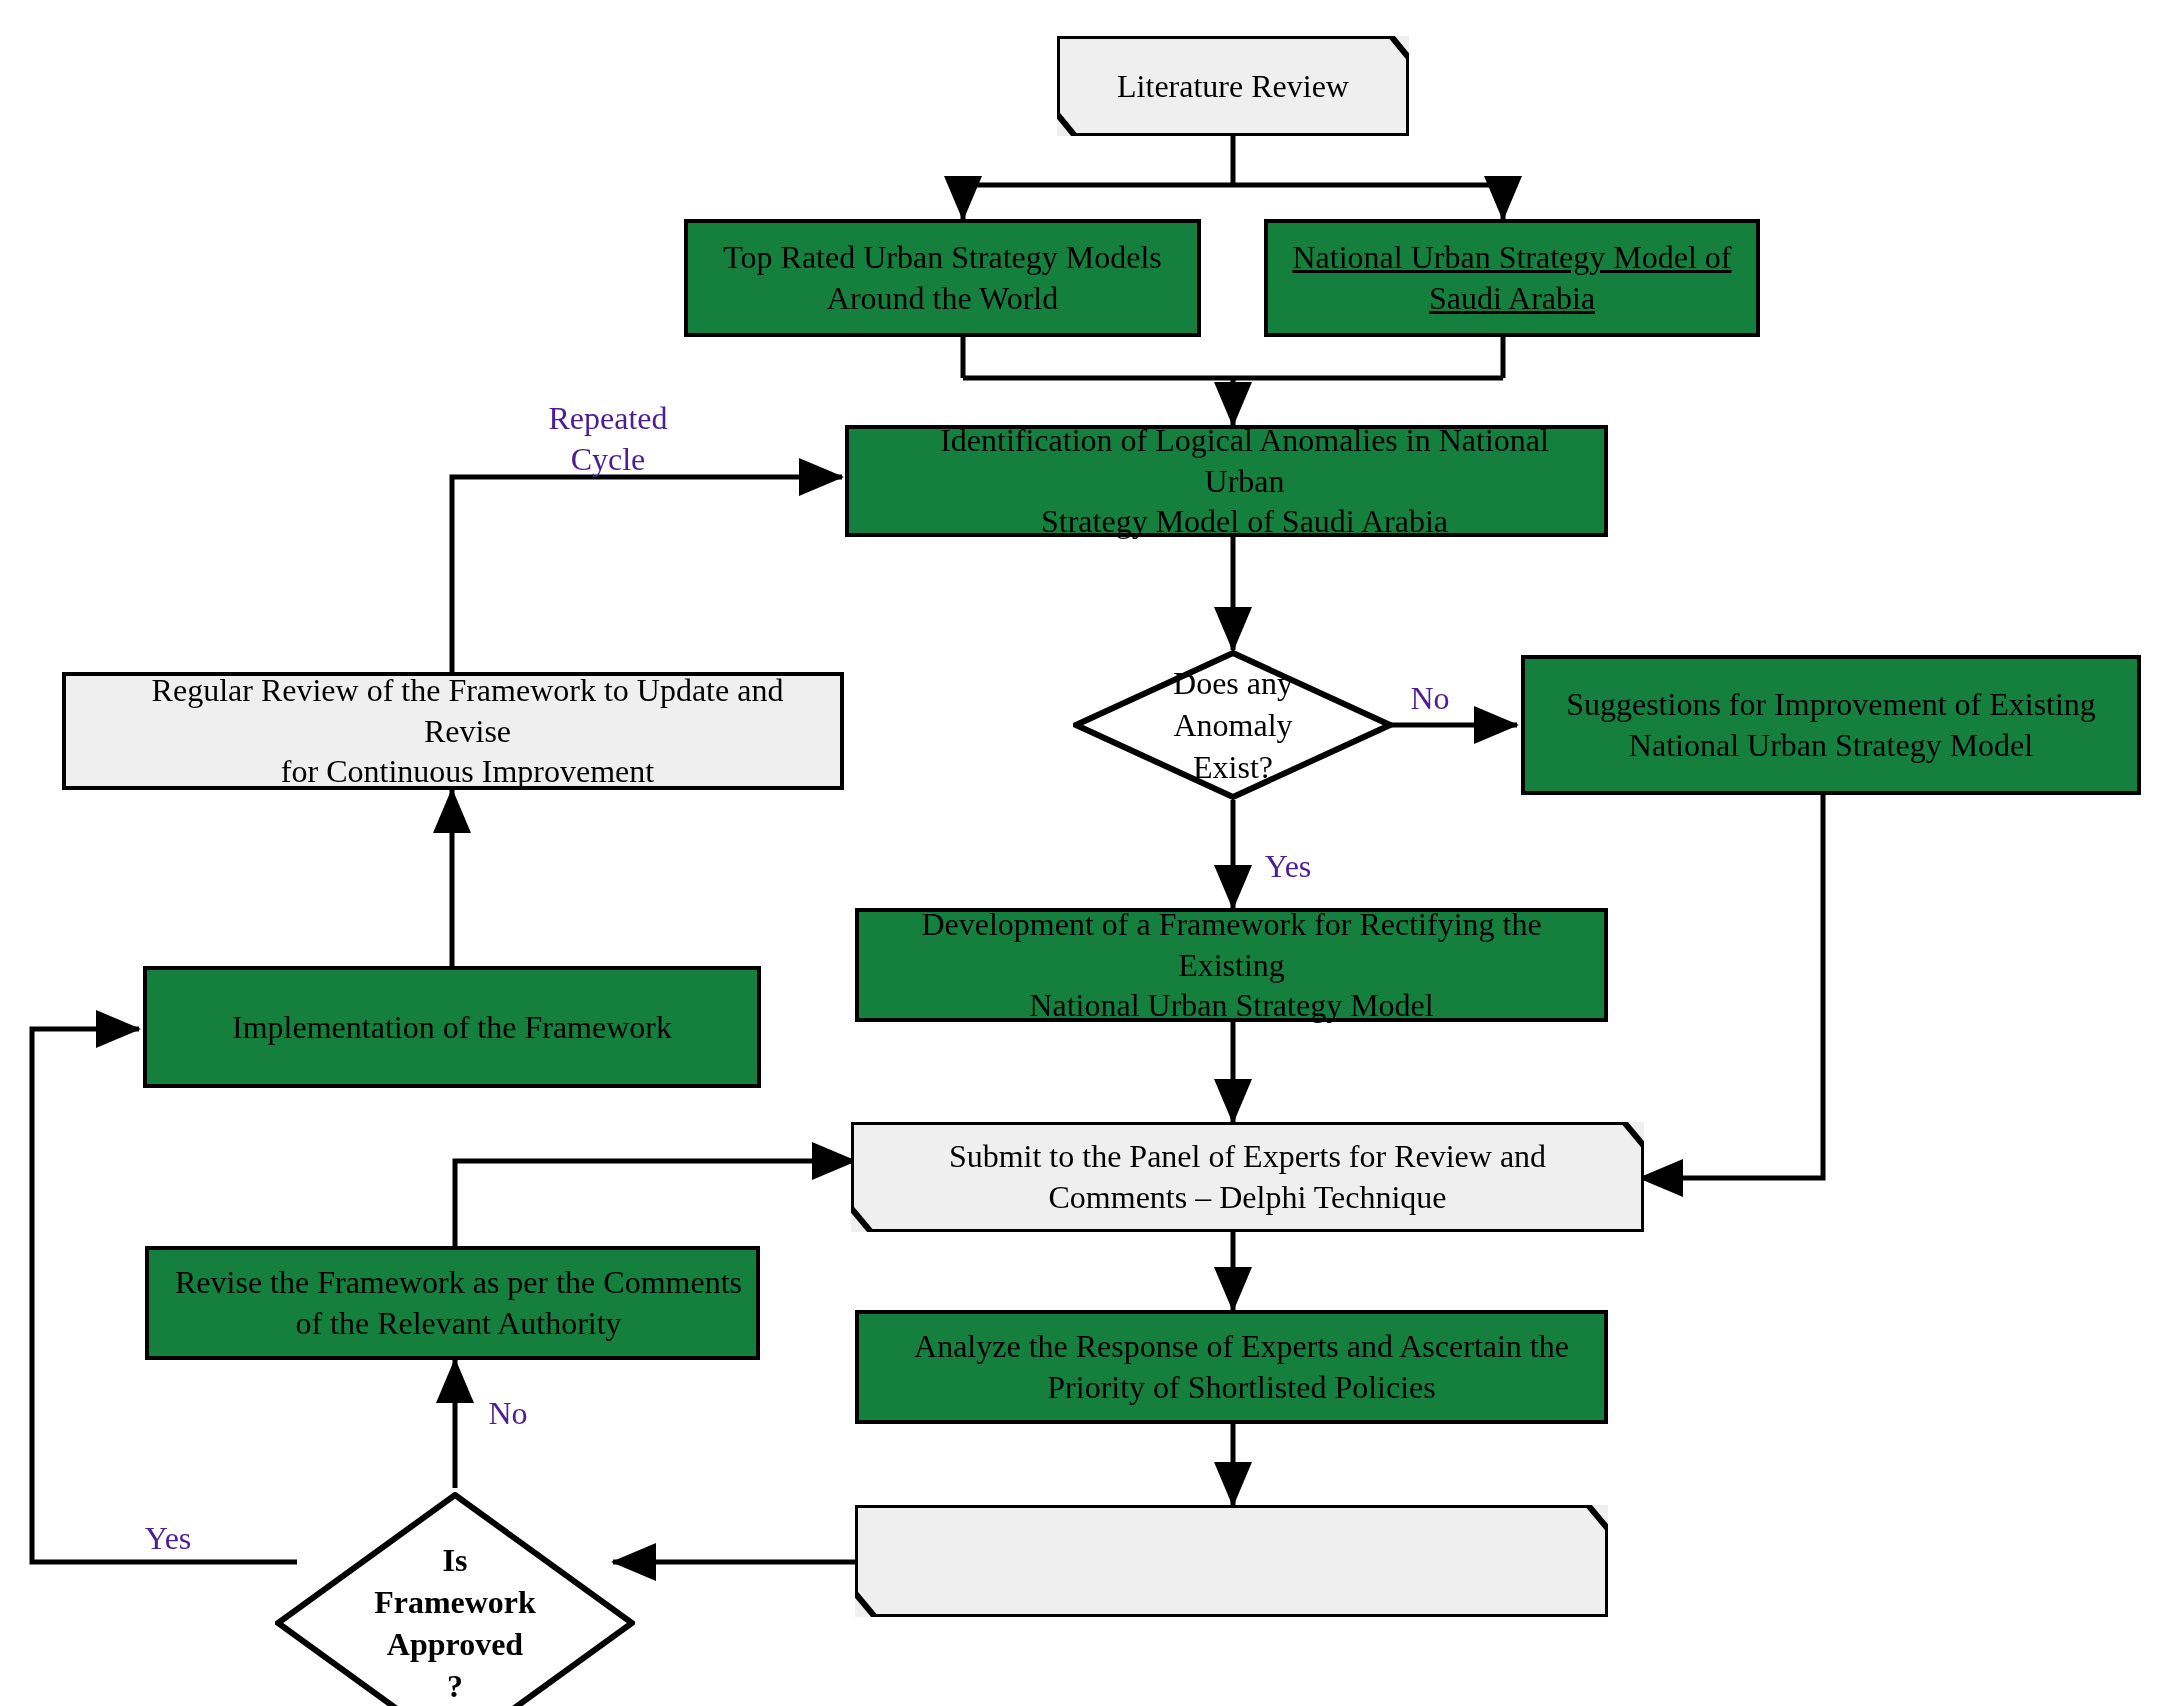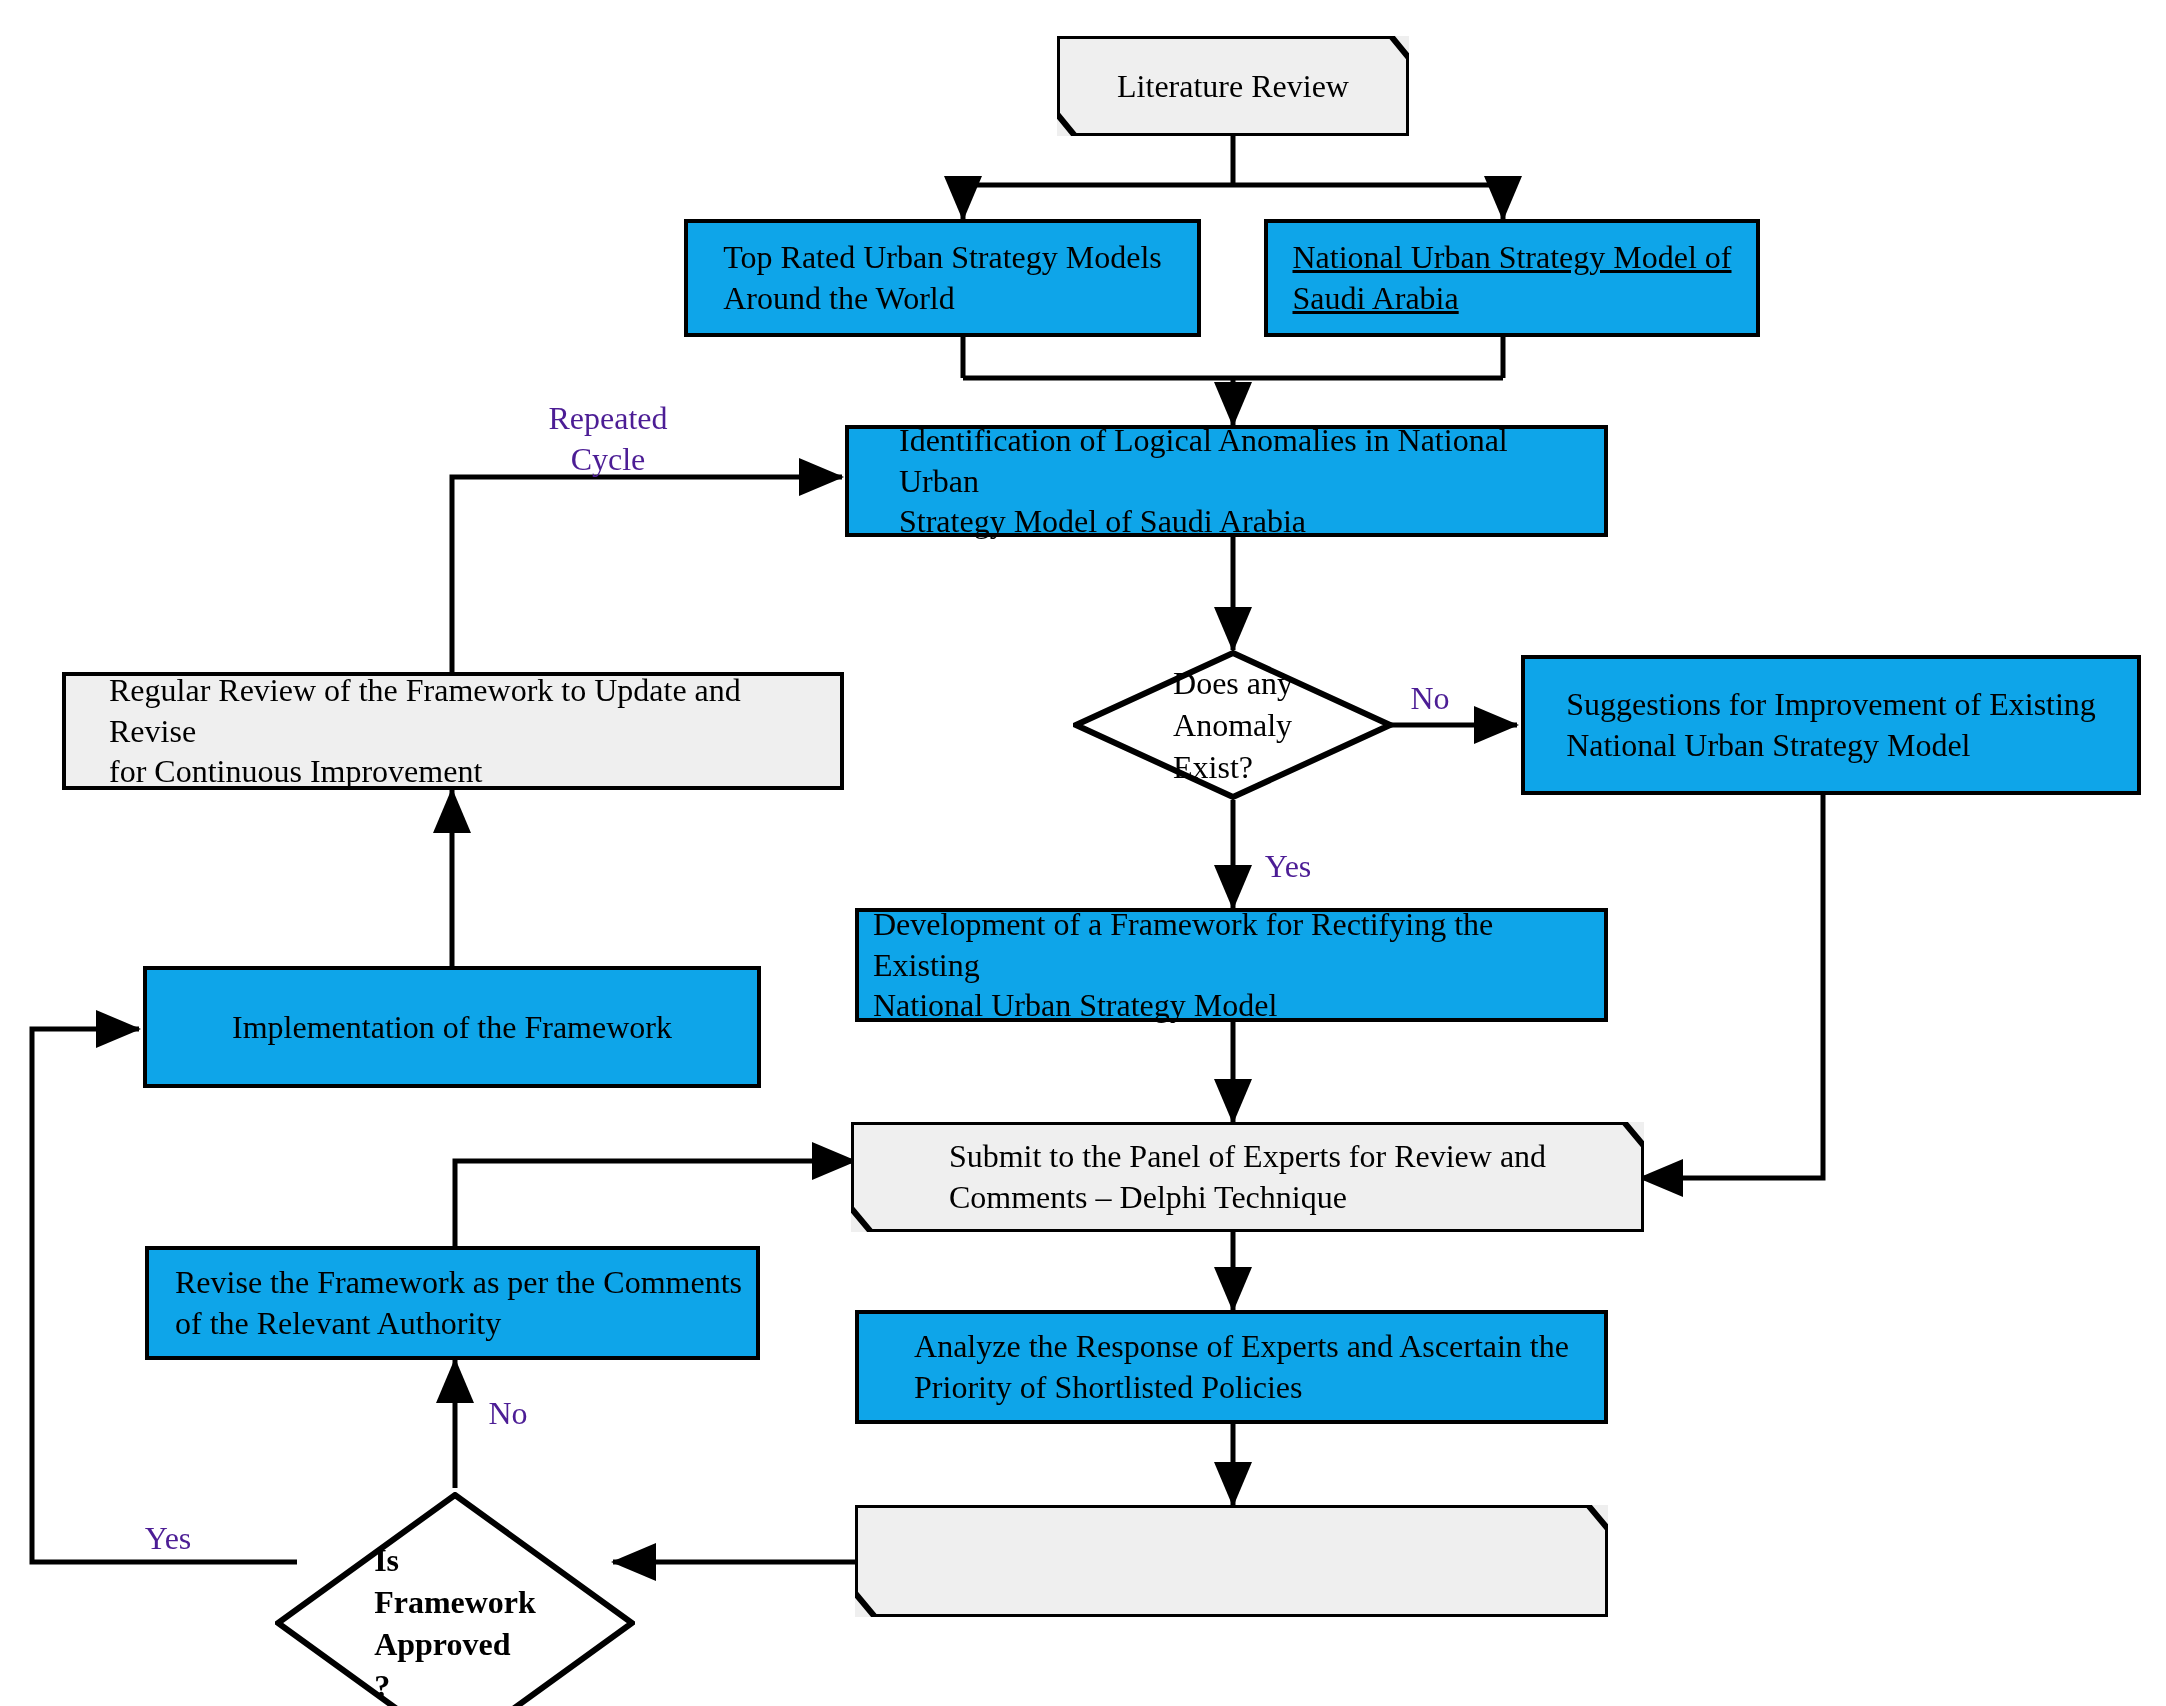--- a/index.html
+++ b/index.html
@@ -21,32 +21,33 @@
     top: 0;
     width: 2166px;
     height: 1706px;
   }
   .node {
     position: absolute;
     box-sizing: border-box;
     display: flex;
     align-items: center;
     justify-content: center;
+    text-align: center;
     color: #000000;
     line-height: 1.28;
     z-index: 3;
   }
   .node .label {
     padding: 0 14px;
     white-space: pre-line;
   }
   
   .rect {
     border: 4px solid #000000;
-    background: #0ea5e9;
+    background: #15803d;
   }
   .rect.shaded {
     background: #efefef;
     padding-left: 29px;
   }
   
   .bevel {
     background: #efefef;
   }
   .bevel .bevel-shape {

